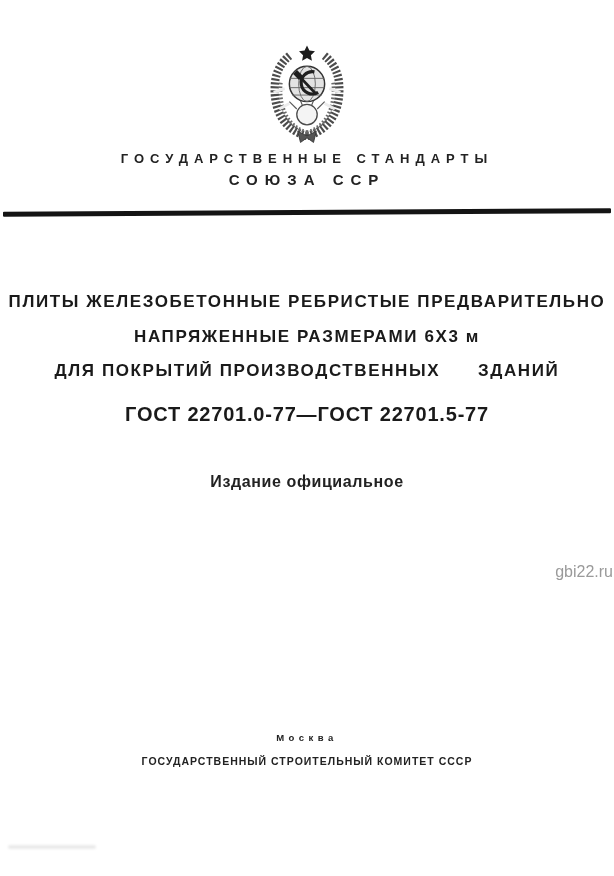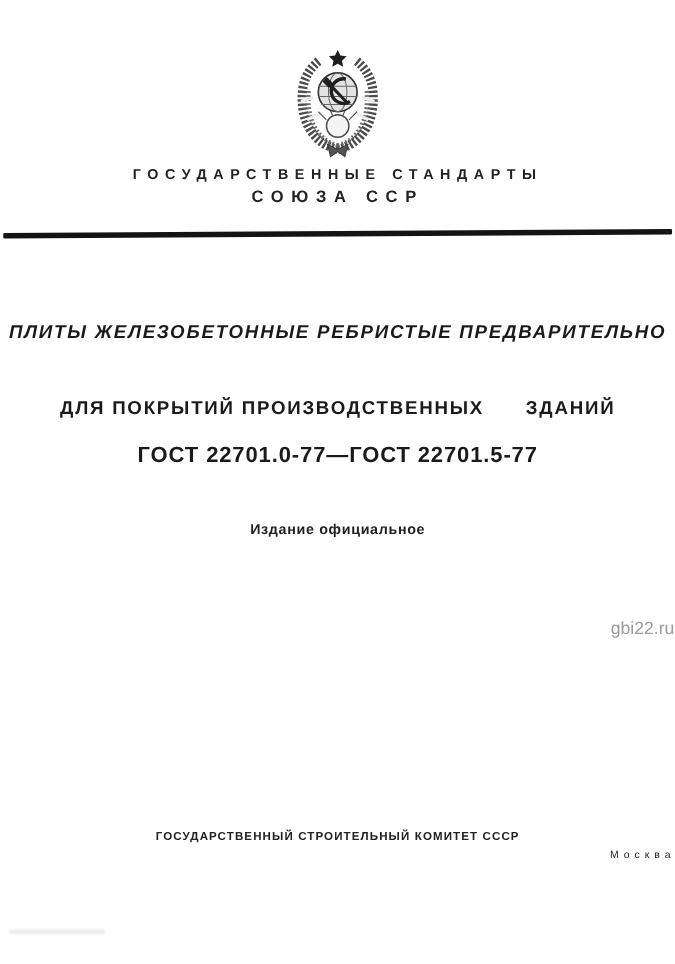--- a/index.html
+++ b/index.html
@@ -48,36 +48,36 @@
     border-radius: 1px;
   }
 
   .title-line {
     font-size: 17px;
     font-weight: bold;
     letter-spacing: 1.6px;
     color: #1a1a1a;
     white-space: pre;
   }
-  .title-1 { top: 292px; font-style: italic; }
+  .title-1 { top: 292px; }
   .title-2 { top: 327px; }
   .title-3 { top: 361px; }
 
   .gost-designation {
     top: 403px;
     font-size: 20px;
     font-weight: bold;
     letter-spacing: 0.8px;
     color: #1a1a1a;
     white-space: pre;
   }
 
   .edition-note {
     top: 473px;
-    font-size: 13px;
+    font-size: 16px;
     font-weight: bold;
     letter-spacing: 0.6px;
     color: #222;
     white-space: pre;
   }
 
   .watermark {
     top: 563px;
     right: 1px;
     font-size: 16px;
@@ -88,26 +88,25 @@
   .footer-committee {
     top: 755px;
     font-size: 10.5px;
     font-weight: bold;
     letter-spacing: 1px;
     color: #222;
     white-space: pre;
     text-align: center;
   }
   .footer-city {
-    top: 772px;
+    top: 732px;
     font-size: 9.5px;
-    font-weight: normal;
+    font-weight: bold;
     letter-spacing: 4.5px;
     color: #222;
-    text-align: right;
   }
 
   .scan-smudge {
     top: 845px;
     left: 8px;
     width: 88px;
     height: 4px;
     background: rgba(60,60,60,0.10);
     filter: blur(1.2px);
     border-radius: 2px;
@@ -149,20 +148,21 @@
       <path d="M50 1.5 L52.6 7 L58.6 7.8 L54.2 12 L55.3 18 L50 15.1 L44.7 18 L45.8 12 L41.4 7.8 L47.4 7 Z" fill="#1d1d1d"></path>
     </svg>
   </div>
 
   <div class="abs centered std-header-1">ГОСУДАРСТВЕННЫЕ СТАНДАРТЫ</div>
   <div class="abs centered std-header-2">СОЮЗА ССР</div>
 
   <div class="abs thick-rule"></div>
 
   <div class="abs centered title-line title-1">ПЛИТЫ ЖЕЛЕЗОБЕТОННЫЕ РЕБРИСТЫЕ ПРЕДВАРИТЕЛЬНО</div>
+  <div class="abs centered title-line title-2">НАПРЯЖЕННЫЕ РАЗМЕРАМИ 6Х3 м</div>
   <div class="abs centered title-line title-3">ДЛЯ ПОКРЫТИЙ ПРОИЗВОДСТВЕННЫХ      ЗДАНИЙ</div>
 
   <div class="abs centered gost-designation">ГОСТ 22701.0-77—ГОСТ 22701.5-77</div>
 
   <div class="abs centered edition-note">Издание официальное</div>
 
   <div class="abs watermark">gbi22.ru</div>
 
   <div class="abs centered footer-committee">ГОСУДАРСТВЕННЫЙ СТРОИТЕЛЬНЫЙ КОМИТЕТ СССР</div>
   <div class="abs centered footer-city">Москва</div>

